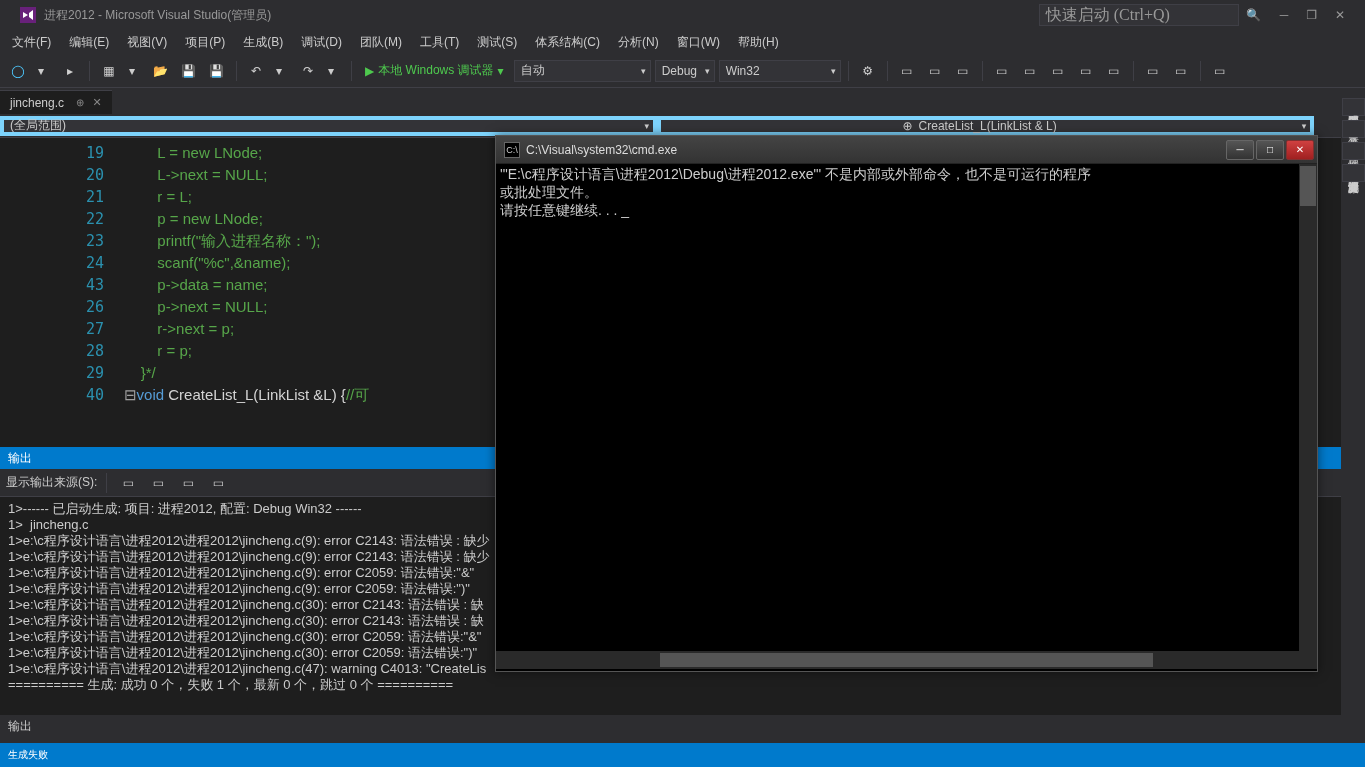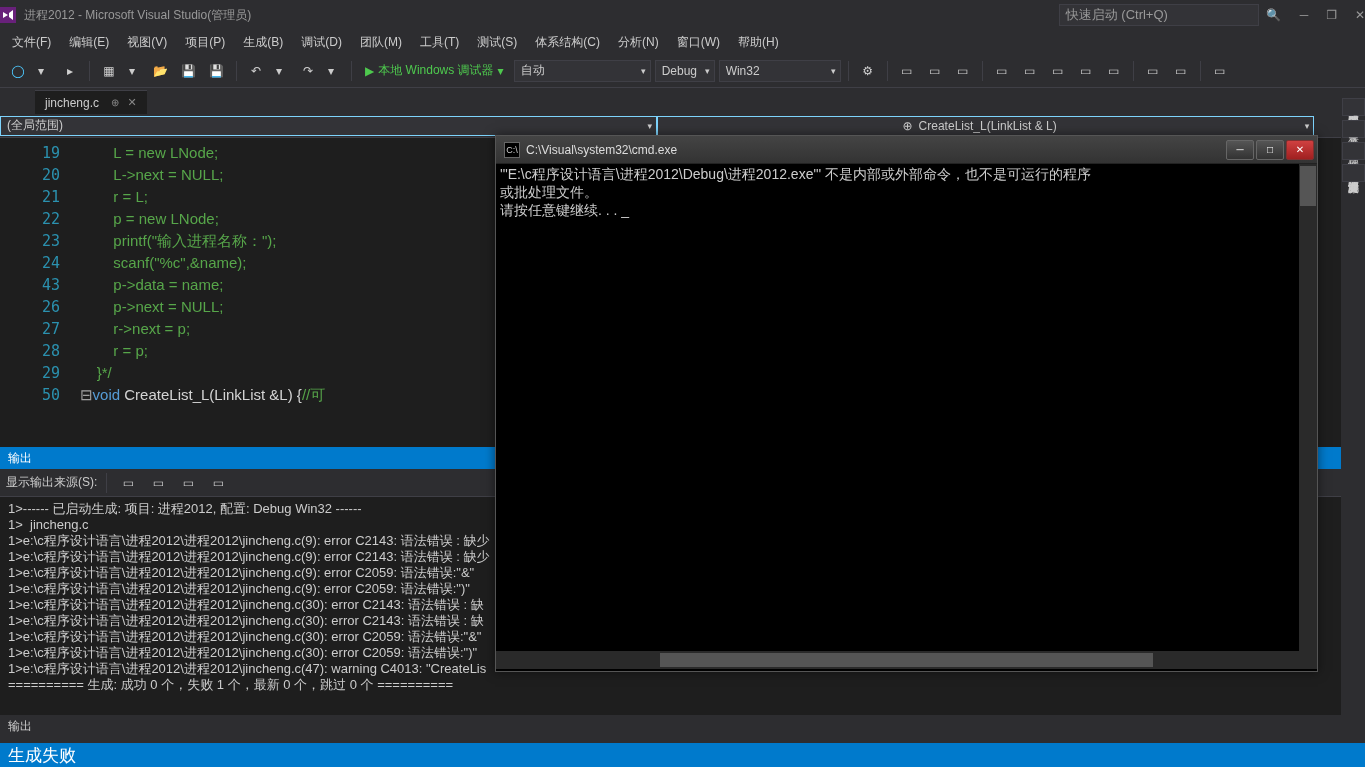--- a/index.html
+++ b/index.html
@@ -1,55 +1,55 @@
 <!DOCTYPE html>
 <html><head>
 <meta charset="utf-8">
 <style>
 *{margin:0;padding:0;box-sizing:border-box;font-family:"Microsoft YaHei","Segoe UI",sans-serif;}
 body{background:#2d2d30;color:#ccc;width:1365px;height:767px;overflow:hidden;position:relative;font-size:12px;}
-.titlebar{height:30px;background:#2d2d30;display:flex;align-items:center;padding:0 0;}
+.titlebar{height:30px;background:#2d2d30;display:flex;align-items:center;padding:0 20px;}
 .vs-logo{width:16px;height:16px;background:#68217a;margin-right:8px;display:flex;align-items:center;justify-content:center;}
 .vs-logo svg{width:12px;height:12px;}
 .title-text{flex:1;color:#999;font-size:12px;}
-.quick-launch{width:200px;height:22px;background:#333337;border:1px solid #3f3f46;color:#999;padding:0 6px;font-size:13px;display:flex;align-items:center;margin-right:8px;}
+.quick-launch{width:200px;height:22px;background:#333337;border:1px solid #3f3f46;color:#999;padding:0 6px;font-size:16px;display:flex;align-items:center;margin-right:8px;font-family:Liberation Serif, serif;}
 .sys-btns{display:flex;gap:18px;color:#999;}
 .sys-btn{cursor:pointer;}
 .menubar{height:24px;background:#2d2d30;display:flex;align-items:center;padding:0 4px;gap:2px;}
 .menu-item{padding:2px 8px;color:#ccc;font-size:12px;cursor:pointer;}
 .toolbar{height:34px;background:#2d2d30;border-bottom:1px solid #3f3f46;display:flex;align-items:center;padding:0 6px;gap:4px;}
 .tb-btn{width:24px;height:24px;display:flex;align-items:center;justify-content:center;cursor:pointer;color:#d0d0d0;}
 .tb-sep{width:1px;height:20px;background:#3f3f46;margin:0 3px;}
 .tb-drop{min-width:20px;height:24px;display:flex;align-items:center;padding:0 4px;cursor:pointer;}
 .play-btn{color:#4ec94e;display:flex;align-items:center;gap:4px;padding:0 6px;}
 .combo{height:22px;background:#333337;border:1px solid #3f3f46;color:#ccc;padding:0 18px 0 6px;font-size:12px;display:flex;align-items:center;position:relative;cursor:pointer;}
 .combo::after{content:"▾";position:absolute;right:4px;font-size:9px;}
 .main-area{display:flex;height:calc(100% - 118px);}
 .editor-area{flex:1;display:flex;flex-direction:column;}
-.tab-row{height:26px;background:#2d2d30;display:flex;align-items:flex-end;margin-left:35px;}
+.tab-row{height:26px;background:#2d2d30;display:flex;align-items:flex-end;}
 .file-tab{height:24px;background:#1e1e1e;color:#ccc;padding:0 10px;display:flex;align-items:center;gap:8px;font-size:12px;border-top:1px solid #3f3f46;}
 .tab-close{color:#888;cursor:pointer;font-size:11px;}
 .pin{color:#888;font-size:10px;cursor:pointer;margin-left:4px;}
 .context-bar{height:24px;background:#2d2d30;border-bottom:1px solid #3f3f46;display:flex;align-items:center;}
-.scope-combo{height:20px;background:#333337;border:1px solid #7dd3fc;color:#ccc;padding:0 18px 0 6px;font-size:12px;display:flex;align-items:center;position:relative;cursor:pointer;width:49%;}
+.scope-combo{height:20px;background:#333337;border:4px solid #7dd3fc;color:#ccc;padding:0 18px 0 6px;font-size:12px;display:flex;align-items:center;position:relative;cursor:pointer;width:49%;}
 .scope-combo::after{content:"▾";position:absolute;right:4px;font-size:9px;}
 .code-area{flex:1;background:#1e1e1e;display:flex;overflow:hidden;position:relative;}
-.gutter{width:70px;background:#1e1e1e;text-align:right;padding:4px 10px 0 0;}
+.gutter{width:70px;background:#1e1e1e;text-align:right;padding:4px 10px 0 0;margin-left:44px;}
 .ln{color:#2b91af;font-family:Consolas,monospace;font-size:15px;line-height:22px;}
 .code{flex:1;padding:4px 0 0 10px;font-family:Consolas,monospace;font-size:15px;line-height:22px;white-space:pre;}
 .c-kw{color:#569cd6;}
 .c-id{color:#d4d4d4;}
 .c-cm{color:#57a64a;}
 .output-panel{height:290px;background:#1e1e1e;display:flex;flex-direction:column;}
 .output-title{height:22px;background:#007acc;color:#fff;padding:0 8px;display:flex;align-items:center;font-size:12px;}
 .output-toolbar{height:28px;background:#2d2d30;display:flex;align-items:center;padding:0 6px;gap:6px;border-bottom:1px solid #3f3f46;}
 .out-label{color:#ccc;font-size:12px;}
 .output-content{flex:1;padding:4px 8px;font-family:"NSimSun",Consolas,monospace;font-size:13px;line-height:16px;color:#ccc;white-space:pre;overflow:hidden;}
 .output-tab{height:22px;background:#2d2d30;color:#ccc;padding:0 8px;display:flex;align-items:center;font-size:12px;}
-.status-bar{height:24px;background:#007acc;color:#fff;padding:4px 8px;display:flex;align-items:center;font-size:17px;position:absolute;bottom:0;left:0;right:0;}
+.status-bar{height:24px;background:#007acc;color:#fff;padding:4px 8px;display:flex;align-items:center;font-size:10px;position:absolute;bottom:0;left:0;right:0;}
 .side-tabs{width:24px;background:#2d2d30;display:flex;flex-direction:column;align-items:center;padding-top:10px;gap:4px;}
 .side-tab{writing-mode:vertical-rl;color:#ccc;font-size:11px;padding:8px 3px;cursor:pointer;background:#333337;border:1px solid #3f3f46;}
 .cmd-window{position:absolute;left:495px;top:135px;width:823px;height:537px;background:#000;border:1px solid #555;box-shadow:0 0 10px rgba(0,0,0,0.5);}
 .cmd-titlebar{height:28px;background:linear-gradient(#444,#333);display:flex;align-items:center;padding:0 2px;border-bottom:1px solid #222;}
 .cmd-icon{width:16px;height:16px;background:#000;border:1px solid #666;margin:0 6px;font-size:9px;color:#ccc;display:flex;align-items:center;justify-content:center;}
 .cmd-title{flex:1;color:#ddd;font-size:12px;}
 .cmd-btns{display:flex;}
 .cmd-btn{width:28px;height:20px;margin:0 1px;display:flex;align-items:center;justify-content:center;cursor:pointer;font-size:10px;color:#fff;border-radius:2px;}
 .cmd-min{background:linear-gradient(#555,#333);border:1px solid #666;}
 .cmd-max{background:linear-gradient(#555,#333);border:1px solid #666;}
@@ -154,21 +154,21 @@
           <div class="ln">20</div>
           <div class="ln">21</div>
           <div class="ln">22</div>
           <div class="ln">23</div>
           <div class="ln">24</div>
           <div class="ln">43</div>
           <div class="ln">26</div>
           <div class="ln">27</div>
           <div class="ln">28</div>
           <div class="ln">29</div>
-          <div class="ln">50</div>
+          <div class="ln">40</div>
       </div>
       <div class="code"><span class="c-cm">        L = new LNode;</span>
 <span class="c-cm">        L-&gt;next = NULL;</span>
 <span class="c-cm">        r = L;</span>
 <span class="c-cm">        p = new LNode;</span>
 <span class="c-cm">        printf("输入进程名称：");</span>
 <span class="c-cm">        scanf("%c",&amp;name);</span>
 <span class="c-cm">        p-&gt;data = name;</span>
 <span class="c-cm">        p-&gt;next = NULL;</span>
 <span class="c-cm">        r-&gt;next = p;</span>

